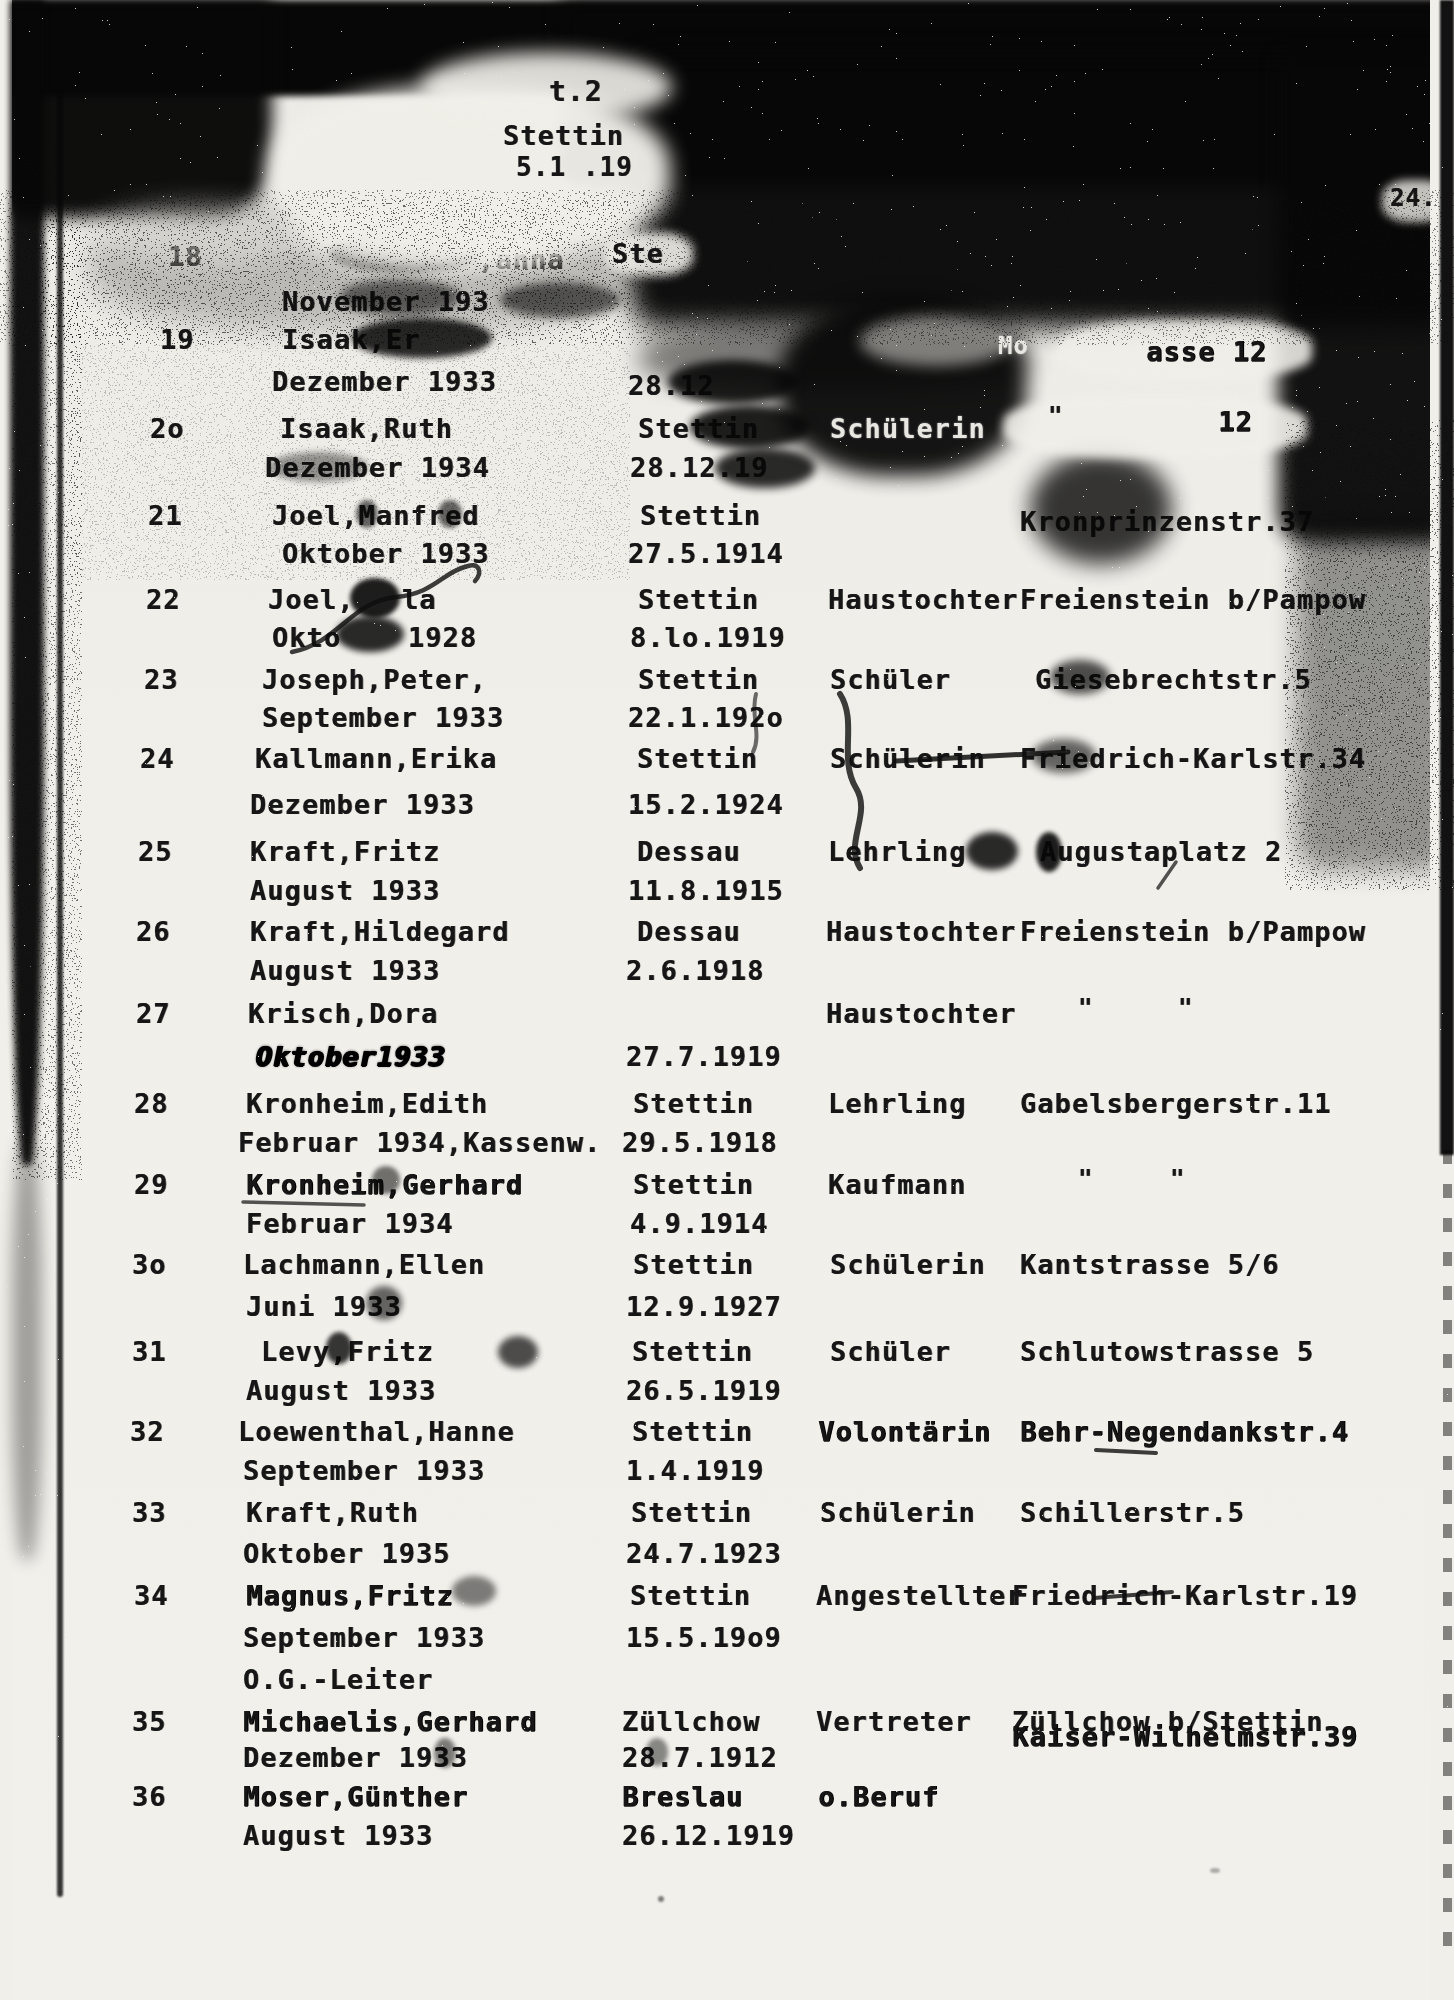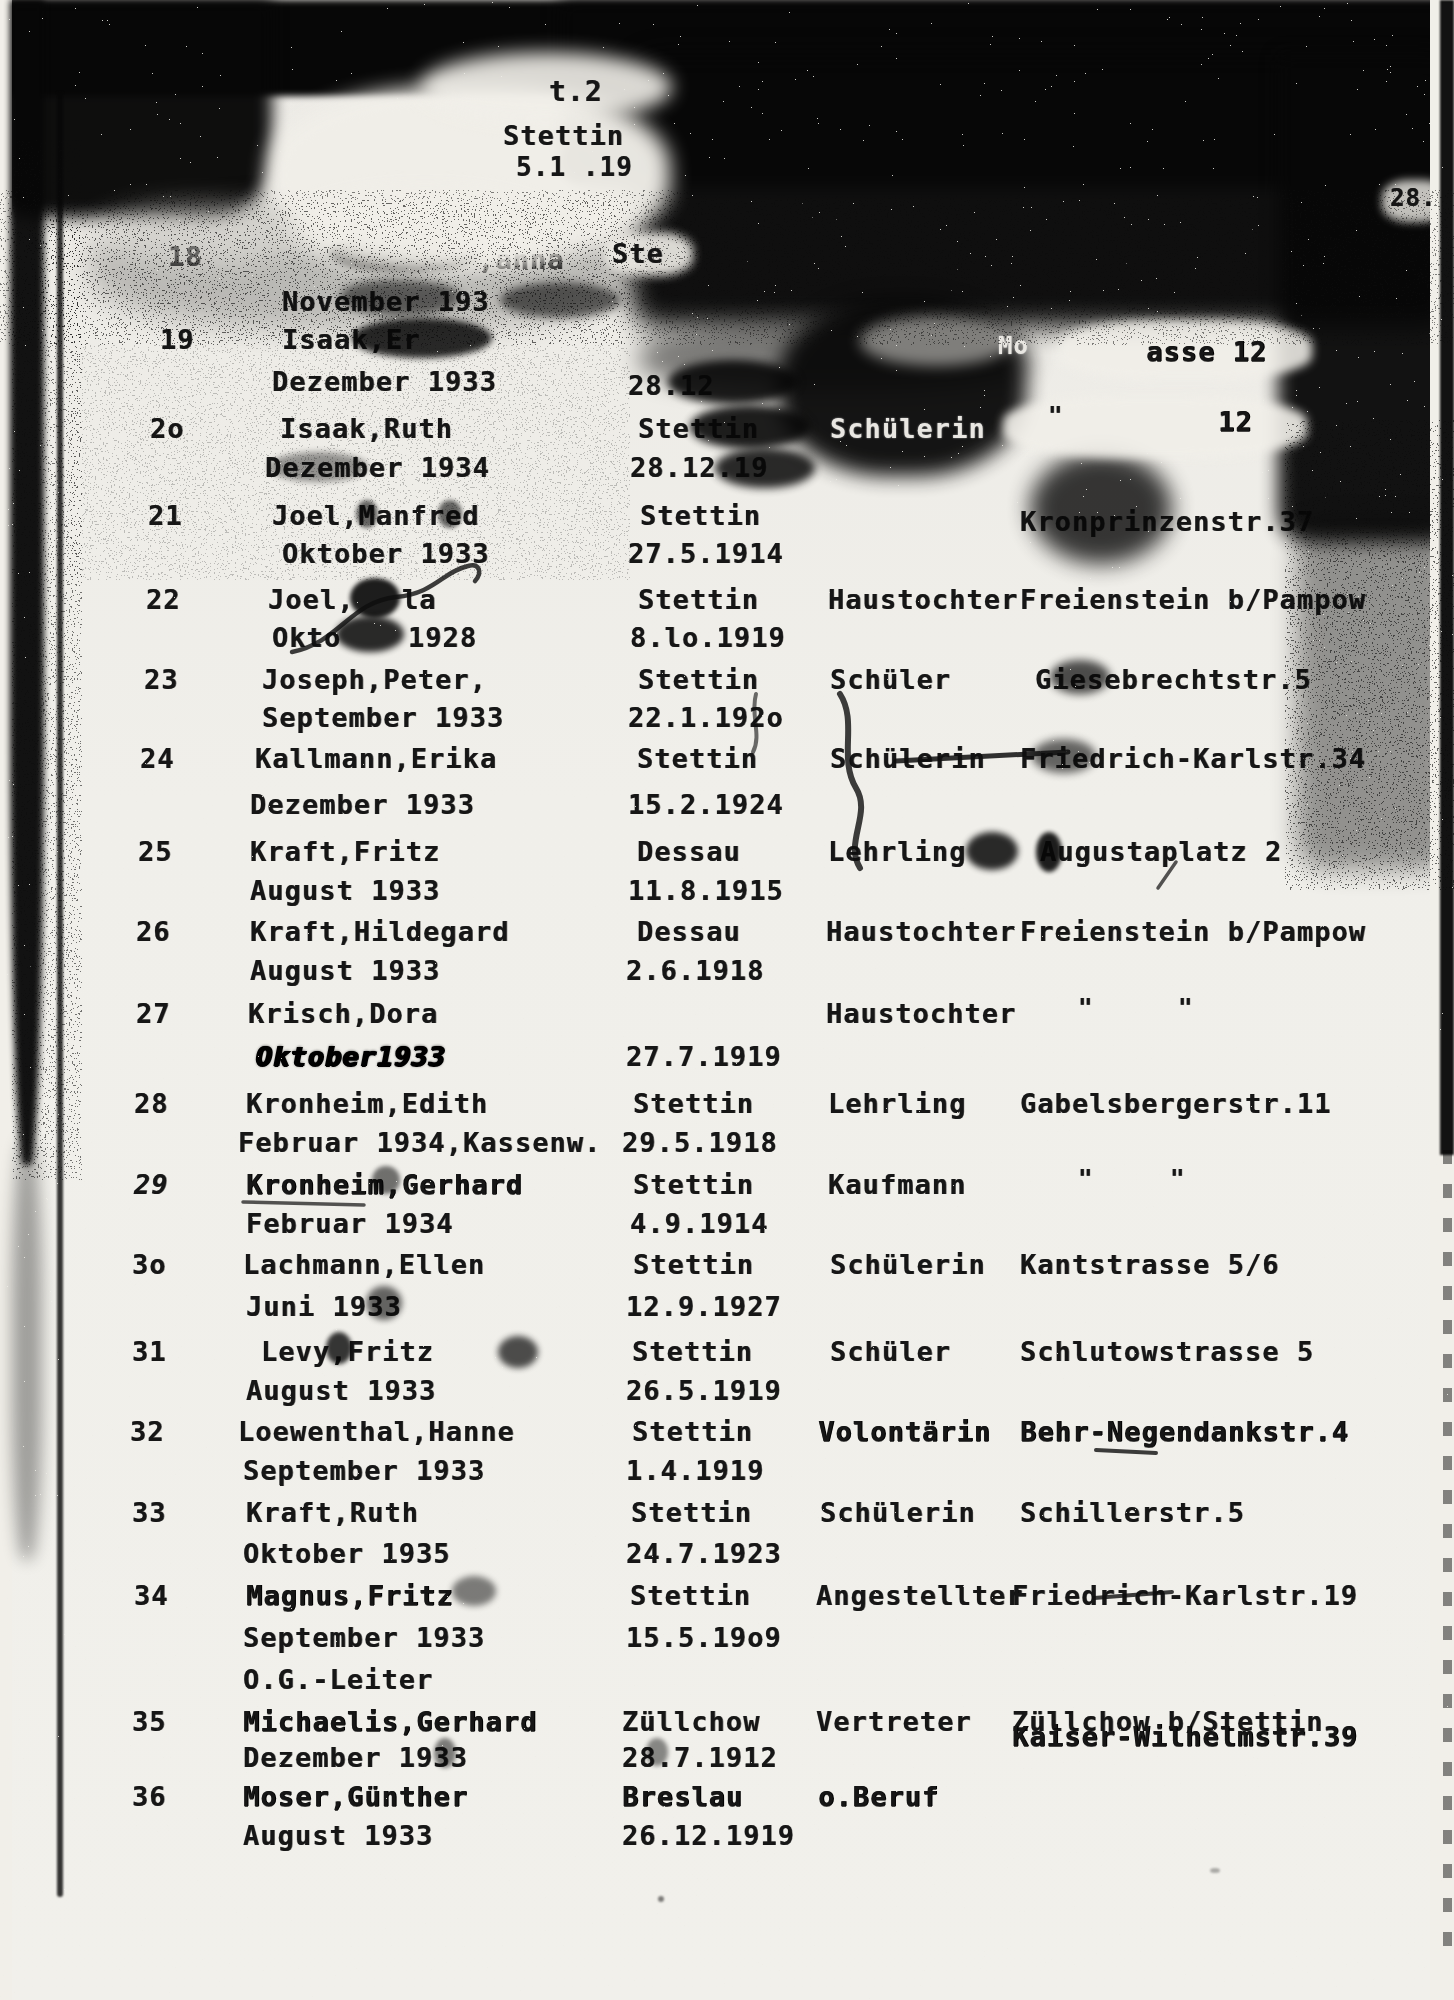--- a/index.html
+++ b/index.html
@@ -93,21 +93,21 @@
       <div class="tw" style="left: 826px; top: 1000px;">Haustochter</div>
       <div class="tw" style="left: 1078px; top: 996px; font-size: 24px;">"</div>
       <div class="tw" style="left: 1178px; top: 996px; font-size: 24px;">"</div>
       <div class="tw" style="left: 134px; top: 1090px;">28</div>
       <div class="tw" style="left: 246px; top: 1090px;">Kronheim,Edith</div>
       <div class="tw" style="left: 238px; top: 1129px;">Februar 1934,Kassenw.</div>
       <div class="tw" style="left: 633px; top: 1090px;">Stettin</div>
       <div class="tw" style="left: 622px; top: 1129px;">29.5.1918</div>
       <div class="tw" style="left: 828px; top: 1090px;">Lehrling</div>
       <div class="tw" style="left: 1020px; top: 1090px;">Gabelsbergerstr.11</div>
-      <div class="tw" style="left: 134px; top: 1171px; font-style: italic;">29</div>
+      <div class="tw" style="left: 134px; top: 1171px;">29</div>
       <div class="tw hv" style="left: 246px; top: 1171px;">Kronheim,Gerhard</div>
       <div class="tw" style="left: 246px; top: 1210px;">Februar 1934</div>
       <div class="tw" style="left: 633px; top: 1171px;">Stettin</div>
       <div class="tw" style="left: 630px; top: 1210px;">4.9.1914</div>
       <div class="tw" style="left: 828px; top: 1171px;">Kaufmann</div>
       <div class="tw" style="left: 1078px; top: 1167px; font-size: 24px;">"</div>
       <div class="tw" style="left: 1170px; top: 1167px; font-size: 24px;">"</div>
       <div class="tw" style="left: 132px; top: 1251px;">3o</div>
       <div class="tw" style="left: 243px; top: 1251px;">Lachmann,Ellen</div>
       <div class="tw" style="left: 246px; top: 1293px;">Juni 1933</div>
@@ -227,21 +227,21 @@
         <feComposite in="f" in2="a" operator="in"></feComposite>
       </filter>
     </defs>
     <rect x="0" y="0" width="1454" height="2000" filter="url(#fw)" opacity="0.85"></rect>
   </svg>
 
   <div class="lay" id="overlay-layer">
       <div class="tw" style="left: 549px; top: 78px; font-size: 28px;">t.2</div>
       <div class="tw" style="left: 503px; top: 122px;">Stettin</div>
       <div class="tw" style="left: 516px; top: 154px; font-size: 26px;">5.1 .19</div>
-      <div class="tw" style="left: 1390px; top: 186px; font-size: 24px;">28.</div>
+      <div class="tw" style="left: 1390px; top: 186px; font-size: 24px;">24.</div>
       <div class="tw" style="left: 612px; top: 240px;">Ste</div>
       <div class="tw hv" style="left: 1146px; top: 338px;">asse 12</div>
       <div class="tw inv" style="left: 998px; top: 334px; font-size: 24px;">Mo</div>
       <div class="tw inv" style="left: 830px; top: 415px;">Schülerin</div>
       <div class="tw" style="left: 1048px; top: 404px; font-size: 24px;">"</div>
       <div class="tw hv" style="left: 1218px; top: 408px;">12</div>
     </div>
 
   <svg class="lay" width="1454" height="2000">
     <g fill="none" stroke="#0e0e0e" stroke-linecap="round">

